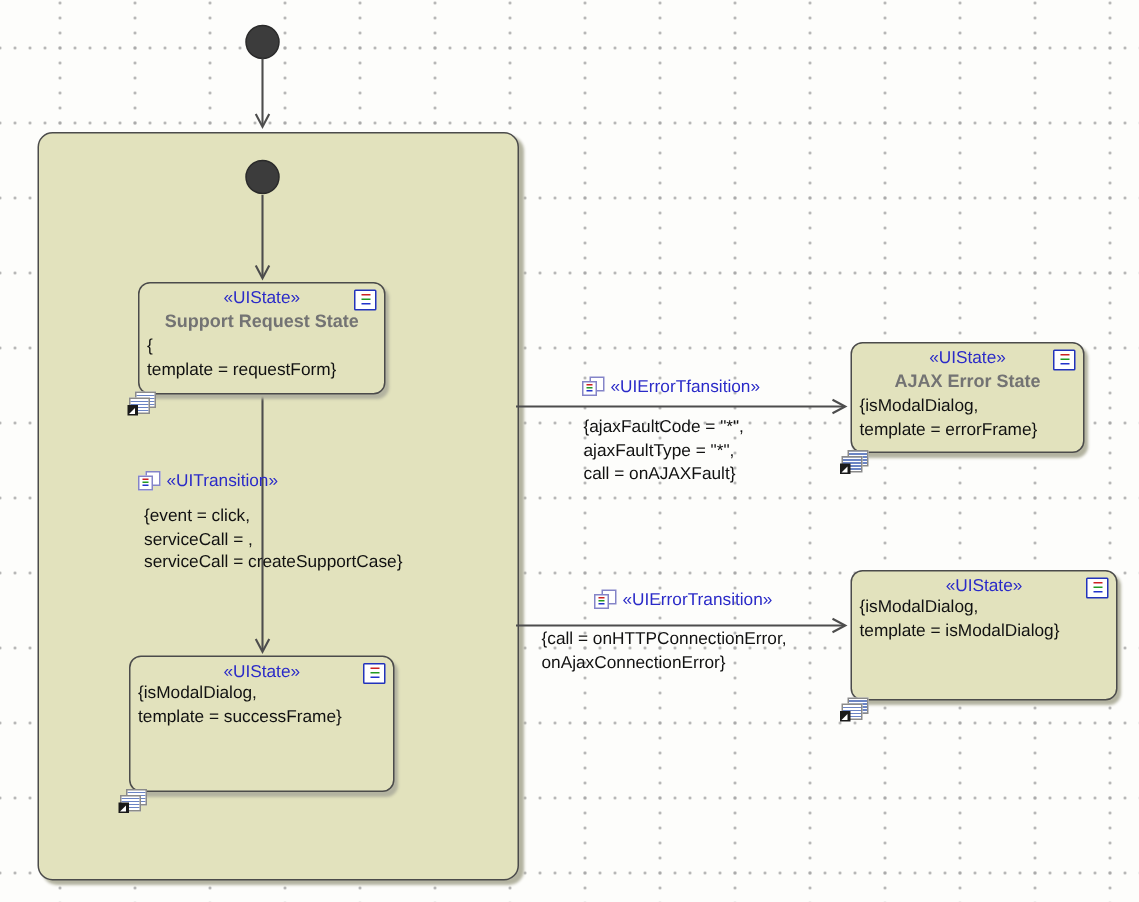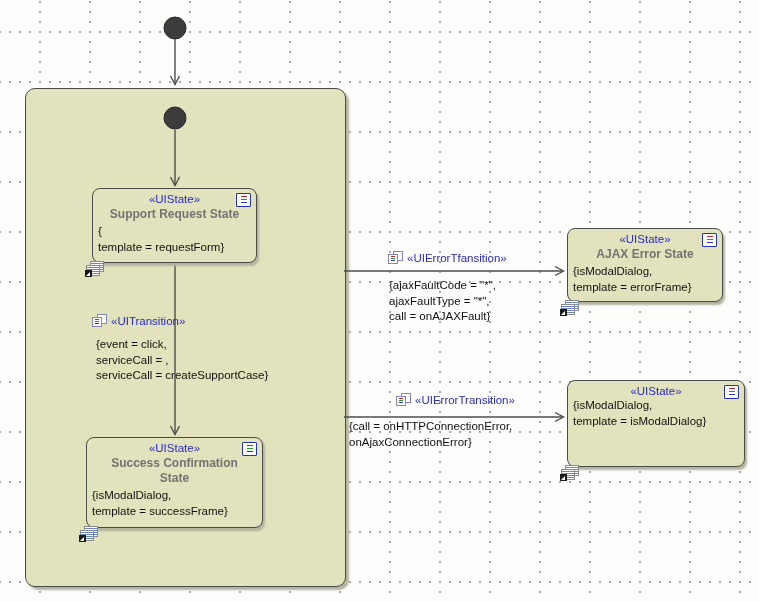--- a/index.html
+++ b/index.html
@@ -132,21 +132,20 @@
     </div>
   </div>
 
   <div class="state" style="left:86px;top:437px;width:177px;height:91px">
     <div class="comp-icon">
         <i class="r"></i>
         <i class="g"></i>
         <i class="b"></i>
       </div>
     <div class="stereo">«UIState»</div>
-    <div class="title">Success Confirmation State</div>
     <div class="bodyline">{isModalDialog,</div>
     <div class="bodyline">template = successFrame}</div>
     <div class="diagram-icon">
       <span class="doc back"></span>
       <span class="doc front"></span>
       <span class="corner">
           <i></i>
         </span>
     </div>
   </div>
@@ -226,18 +225,18 @@
     <span class="pages-icon">
       <span class="pg back"></span>
       <span class="pg front">
           <i class="r"></i>
           <i class="g"></i>
           <i class="b"></i>
         </span>
     </span>
     <span>«UIErrorTransition»</span>
   </div>
-  <div class="trans-attrs" style="left:349px;top:419px">
+  <div class="trans-attrs" style="left:361px;top:419px">
     <div class="bodyline">{call = onHTTPConnectionError,</div>
     <div class="bodyline">onAjaxConnectionError}</div>
   </div>
 
 </div>
 
 </body></html>

